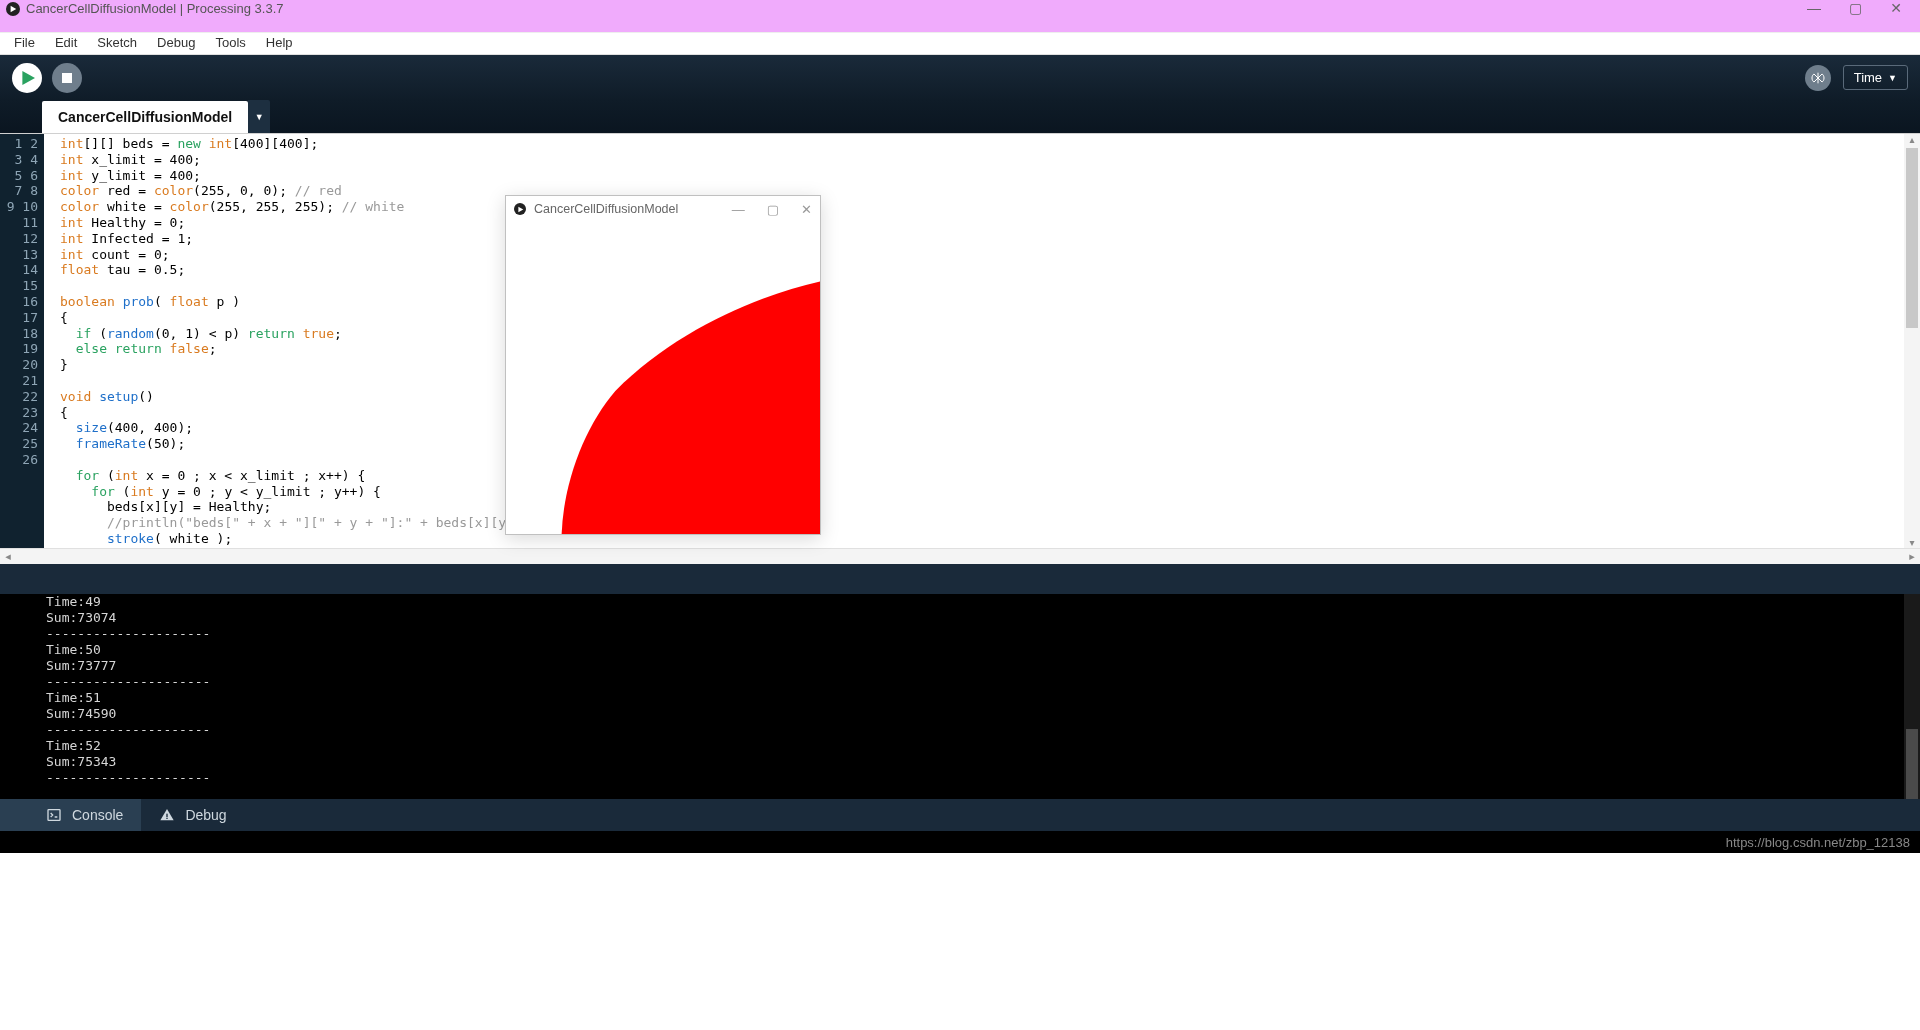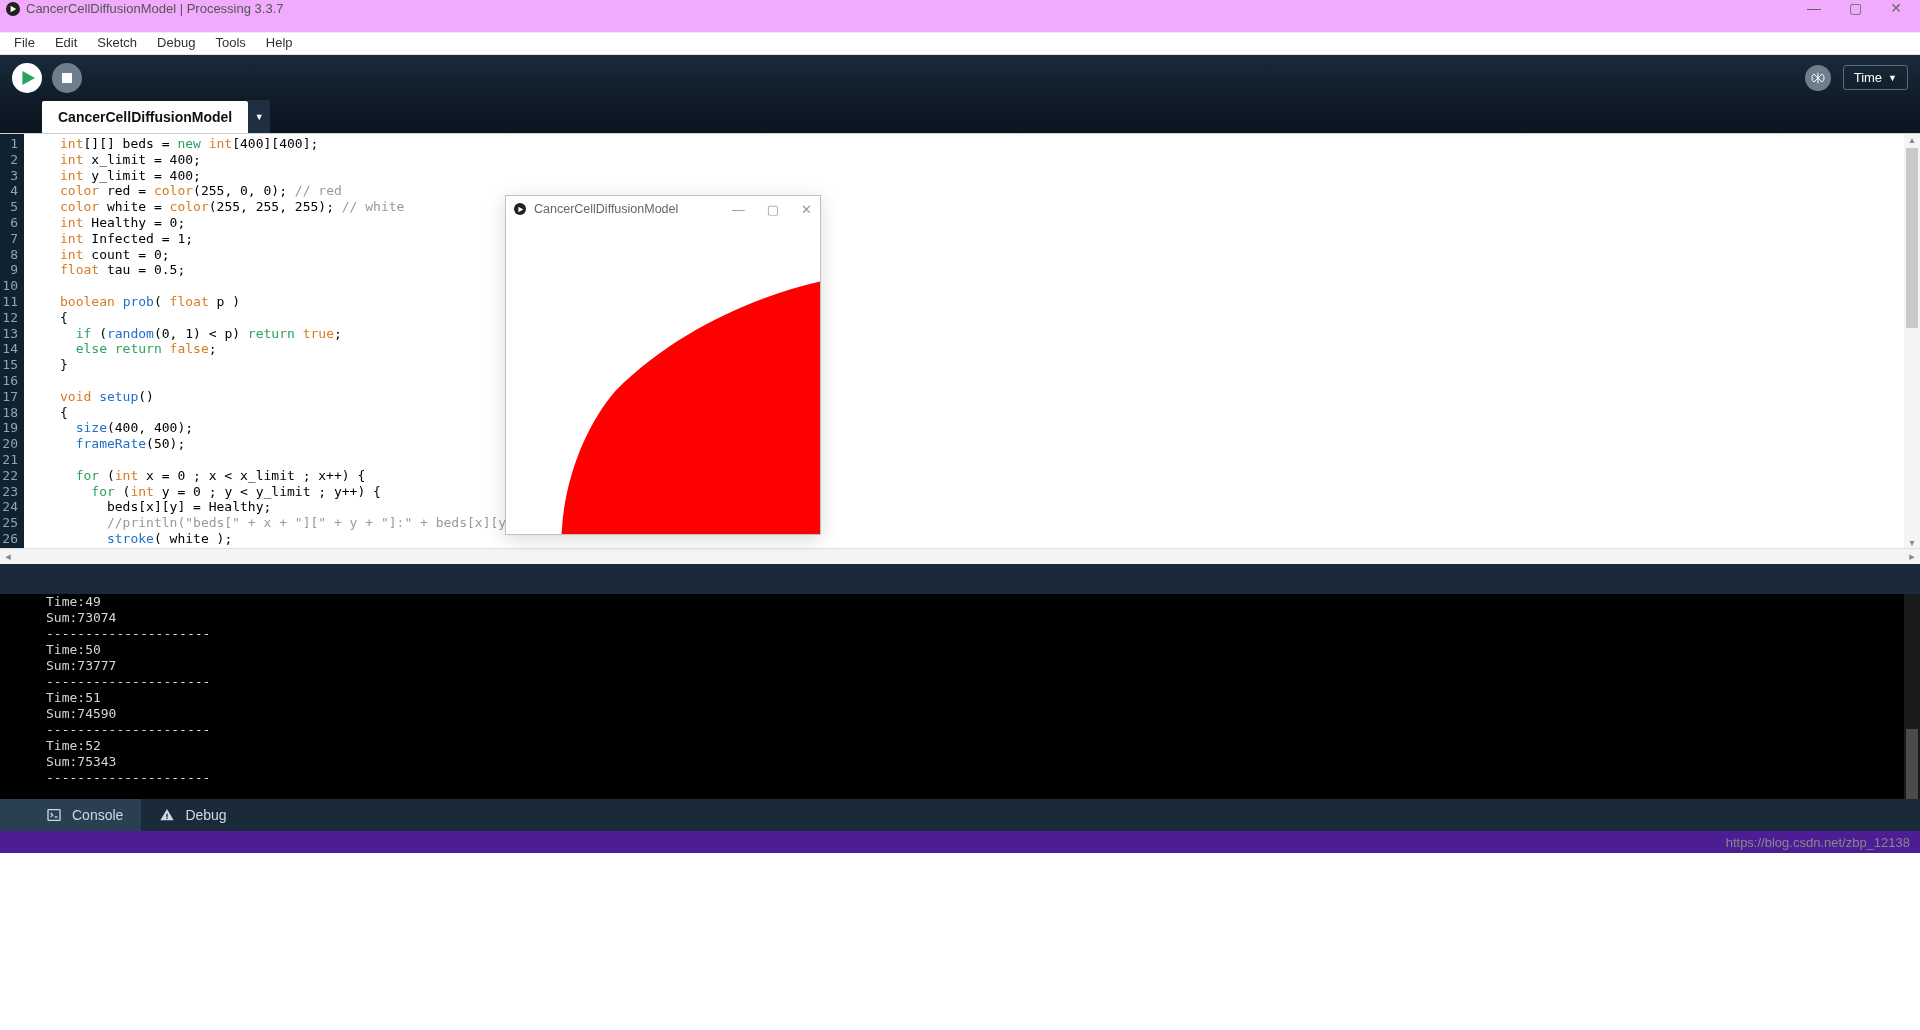--- a/index.html
+++ b/index.html
@@ -81,21 +81,21 @@
     width:22px; height:33px; background:#1d2f40; border-top-right-radius:2px;
     display:flex; align-items:center; justify-content:center; color:#fff;
     cursor:pointer;
   }
   .tab-dropdown .chev { font-size:9px;}
   
   .editor-wrap {
     height: 415px; background:#fff; position:relative; border-top:1px solid #d0d0d0;
   }
   .gutter {
-    position:absolute; left:0; top:0; width:24px; height:100%;
+    position:absolute; left:0; top:0; width:44px; height:100%;
     background:#10222f; color:#8fa6b6;
     font-family:"Consolas","Menlo",monospace; font-size:13px;
     text-align:right; padding:2px 6px 2px 0; line-height:15.8px;
   }
   .code {
     position:absolute; left:44px; right:16px; top:0; height:100%;
     font-family:"Consolas","Menlo",monospace; font-size:13px;
     padding:2px 16px; line-height:15.8px; white-space:pre; overflow:hidden;
   }
   .code .kw { color:#2aa260; }
@@ -135,21 +135,21 @@
     height:32px; background:#1a2a3a; display:flex; align-items:center; color:#cfd8df;
     font-size:14px;
   }
   .status-tab {
     display:flex; align-items:center; gap:10px; padding:0 18px; height:100%;
   }
   .status-tab.active { background:#2a3f52;padding-left:46px; }
   .status-tab svg { width:16px; height:16px; }
   
   .footer {
-    height:22px; background:#4c1d95; display:flex; align-items:center;
+    height:22px; background:#000000; display:flex; align-items:center;
     justify-content:flex-end; padding:0 10px; color:#888; font-size:13px;
   }
   .editor-wrap .vscroll .arrow {
     position:absolute; left:0; width:16px; text-align:center; font-size:10px; color:#888;
   }
   
   .sketch-window {
     position:absolute; left:505px; top:195px; width:316px; height:340px;
     background:#fff; border:0.5px solid #c0c0c0;
     box-shadow:0 4px 18px rgba(0,0,0,0.15);

